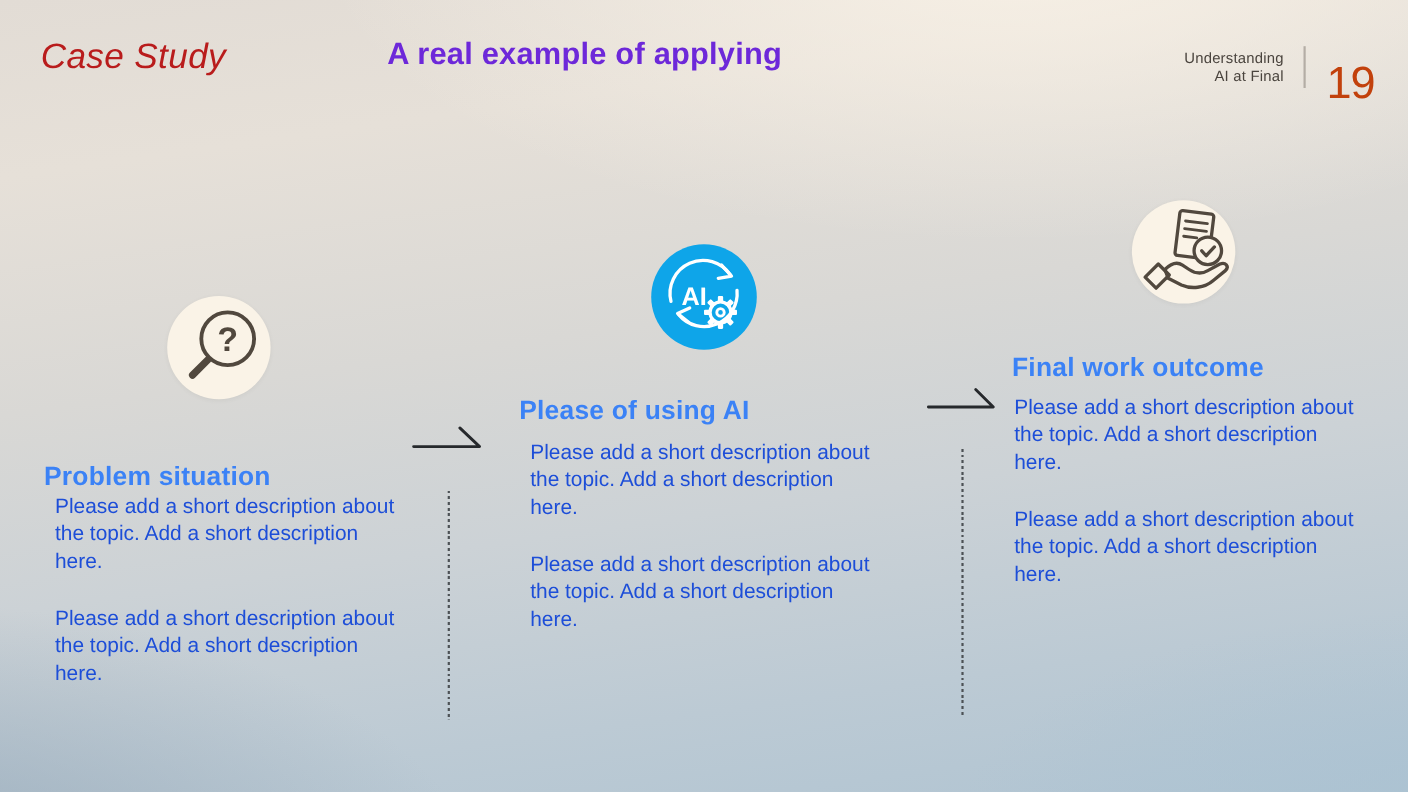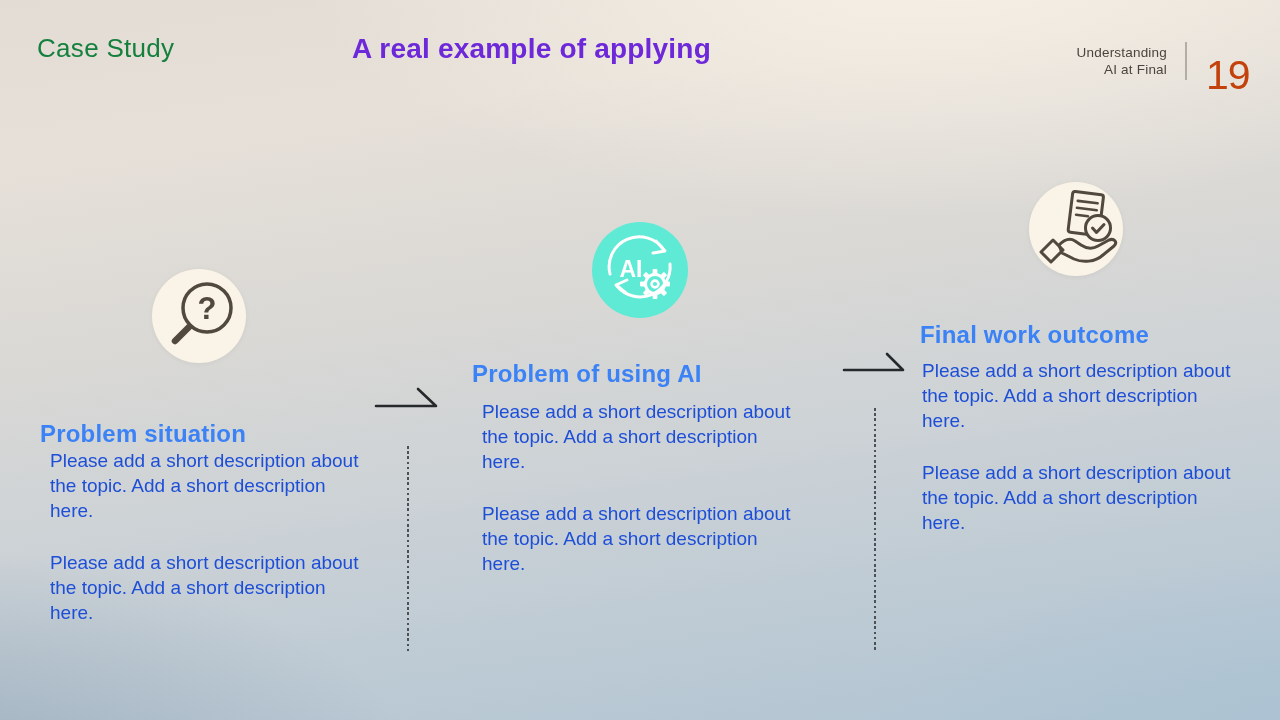--- a/index.html
+++ b/index.html
@@ -12,21 +12,21 @@
       radial-gradient(90% 70% at 72% -8%, rgba(249,242,231,.95) 0%, rgba(249,242,231,0) 55%),
       radial-gradient(70% 60% at -8% 112%, rgba(151,170,186,.9) 0%, rgba(151,170,186,0) 60%),
       radial-gradient(60% 45% at 104% 104%, rgba(170,194,210,.85) 0%, rgba(170,194,210,0) 60%),
       linear-gradient(172deg, #e2dcd5 0%, #e6e0d8 18%, #d9d8d5 42%, #ccd2d6 62%, #bccad4 82%, #b0c4d2 100%);
   }
   .slide { position: absolute; inset: 0; }
 
   
   .kicker {
     position: absolute; left: 37px; top: 33px;
-    font-size: 26px; font-weight: 500; color: #15803d; letter-spacing: .3px;
+    font-size: 32px; font-weight: 500; color: #b91c1c; letter-spacing: .3px; font-style: italic;
   }
   .title {
     position: absolute; left: 352px; top: 31px;
     font-size: 28px; font-weight: 700; color: #6d28d9; line-height: 35px;
     letter-spacing: .2px;
   }
   .brand {
     position: absolute; right: 113px; top: 45px; width: 160px;
     text-align: right; font-size: 13.5px; font-weight: 500;
     color: #4a443e; line-height: 16.5px; letter-spacing: .2px;
@@ -36,21 +36,21 @@
     background: #978f87; opacity: .65;
   }
   .page-num {
     position: absolute; left: 1206px; top: 52px;
     font-size: 41px; font-weight: 500; color: #c2410c; letter-spacing: -1px;
   }
 
   
   .icon-circle { position: absolute; border-radius: 50%; }
   .icon-circle.cream { background: #faf3e7; box-shadow: 0 1px 4px rgba(90,90,80,.08); }
-  .icon-circle.dark  { background: #5eead4; }
+  .icon-circle.dark  { background: #0ea5e9; }
   .icon-circle svg { position: absolute; inset: 0; width: 100%; height: 100%; }
 
   .col-heading {
     position: absolute; text-align: left;
     font-size: 24px; font-weight: 700; color: #3b82f6; letter-spacing: .2px; margin-top: 20px;
   }
   .col-text {
     position: absolute;
     font-size: 19px; line-height: 25px; color: #1d4ed8;
   }
@@ -134,21 +134,21 @@
           <rect x="-2.4" y="-15" width="4.8" height="6" rx="1" transform="rotate(45)"></rect>
           <rect x="-2.4" y="9" width="4.8" height="6" rx="1" transform="rotate(45)"></rect>
           <rect x="-15" y="-2.4" width="6" height="4.8" rx="1" transform="rotate(45)"></rect>
           <rect x="9" y="-2.4" width="6" height="4.8" rx="1" transform="rotate(45)"></rect>
         </g>
         <circle r="9.5" stroke="#ffffff" stroke-width="3"></circle>
         <circle r="3.4" stroke="#ffffff" stroke-width="2.6"></circle>
       </g>
     </svg>
   </div>
-  <div class="col-heading" id="head2">Problem of using AI</div>
+  <div class="col-heading" id="head2">Please of using AI</div>
   <div class="col-text" id="text2">
     <p>Please add a short description about the topic. Add a short description here.</p>
     <p>Please add a short description about the topic. Add a short description here.</p>
   </div>
 
   <svg class="flow-arrow" id="arrow2" width="66" height="26">
     <path d="M 2 21 L 61 21 L 45 5" stroke="#26292c" stroke-width="2.6" fill="none" stroke-linecap="round" stroke-linejoin="round"></path>
   </svg>
   <div class="dotted-line" id="dots2"></div>
 

